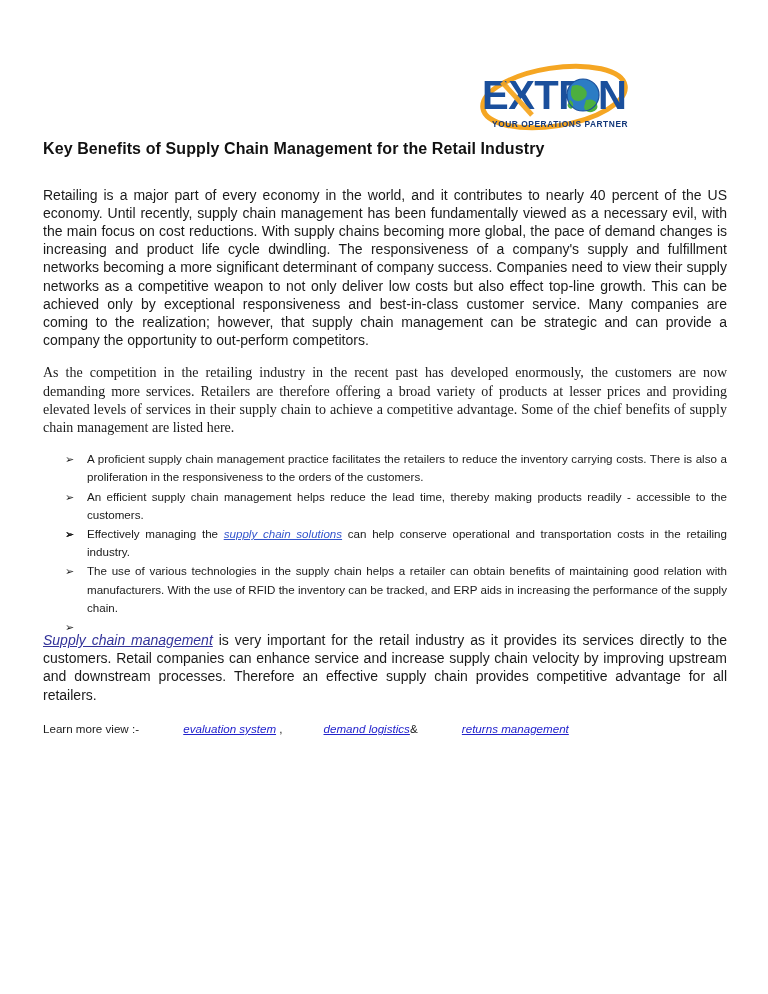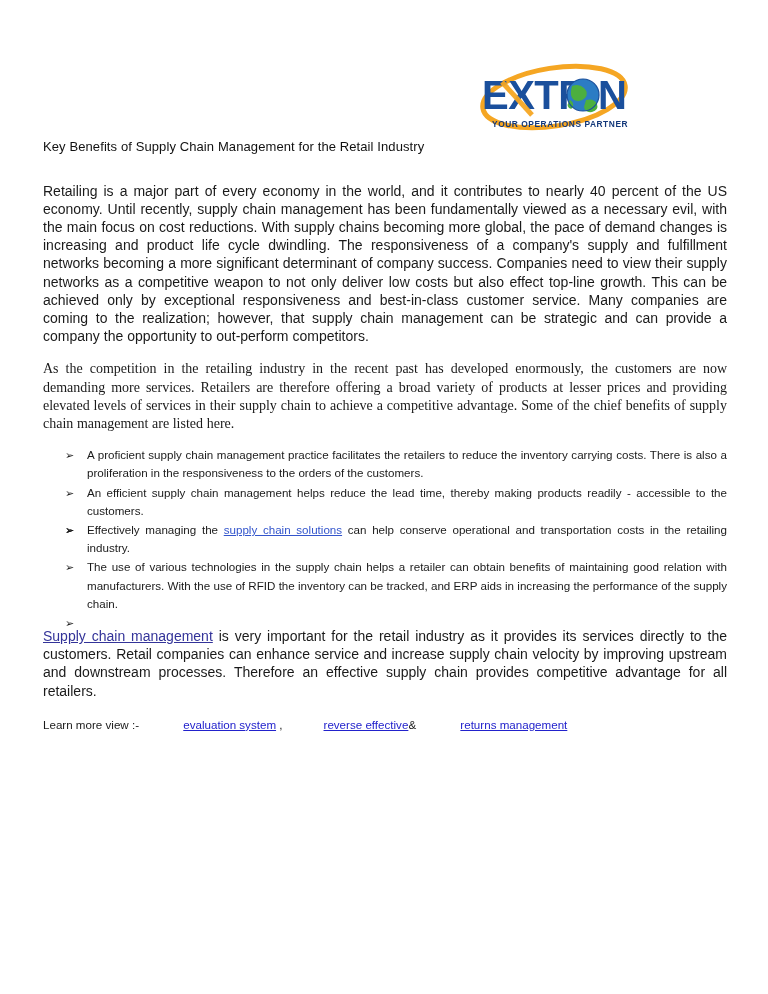--- a/index.html
+++ b/index.html
@@ -34,22 +34,22 @@
 
   
   .content {
     position: absolute;
     left: 43px;
     top: 138px;
     width: 684px;
   }
 
   .doc-title {
-    font-size: 13px;
-    font-weight: normal;
+    font-size: 16px;
+    font-weight: bold;
     letter-spacing: 0.1px;
     line-height: 1.35;
     margin: 0 0 26px 0;
     color: #111111;
   }
 
   p.body-par {
     font-size: 14px;
     line-height: 18.2px;
     text-align: justify;
@@ -77,20 +77,21 @@
     position: absolute;
     left: 22px;
     top: 0px;
     font-size: 11px;
     line-height: 18.2px;
     color: #1a1a1a;
   }
 
   a.doclink {
     text-decoration: underline;
+    font-style: italic;
   }
   a.link-blue      { color: #3355cc; }
   a.link-navy      { color: #333399; }
   a.link-indigo    { color: #2222cc; margin-left: 41px; }
 
   .learn-more {
     font-size: 11.6px;
     line-height: 18.2px;
     margin: 16px 0 0 0;
     color: #1a1a1a;
@@ -160,18 +161,18 @@
       </li>
       <li>
         <span class="bullet-mark">➢</span>
       </li>
     </ul>
 
     <p class="body-par"><a class="doclink link-navy" href="#">Supply chain management</a><span> is very important for the retail industry as it provides its services directly to the customers. Retail companies can enhance service and increase supply chain velocity by improving upstream and downstream processes. Therefore an effective supply chain provides competitive advantage for all retailers.</span></p>
 
     <p class="learn-more"><span>Learn more view :-</span>
       <a class="doclink link-indigo" href="#">evaluation system</a>
-      <span>,</span><a class="doclink link-indigo" href="#">reverse effective</a><span>&amp;</span>
+      <span>,</span><a class="doclink link-indigo" href="#">demand logistics</a><span>&amp;</span>
       <a class="doclink link-indigo" href="#">returns management</a>
     </p>
 
   </div>
 </div>
 
 </body></html>

